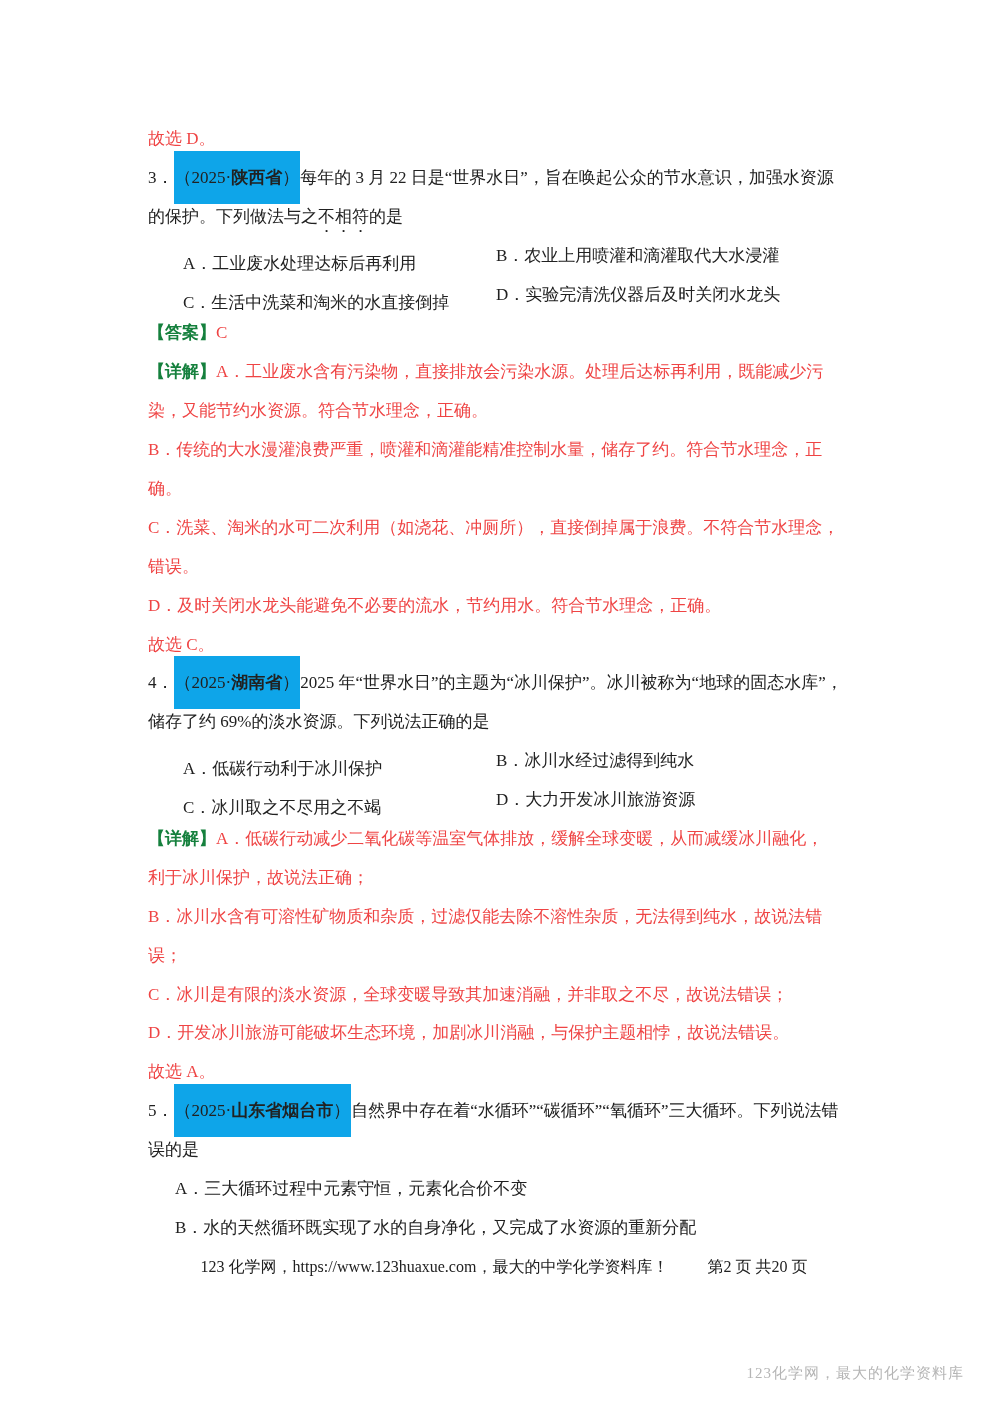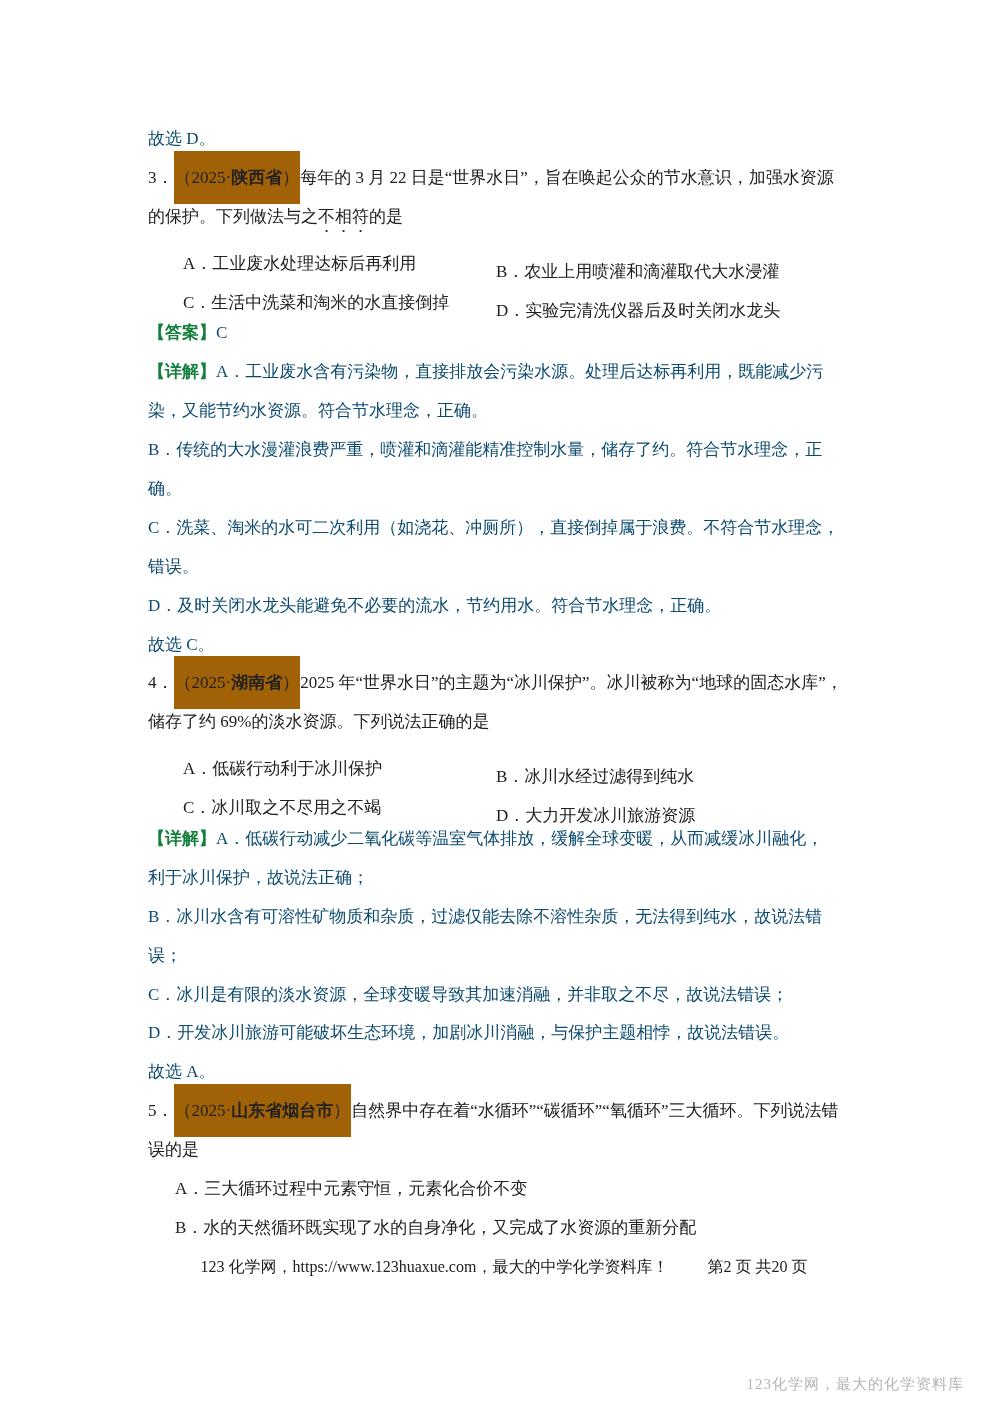--- a/index.html
+++ b/index.html
@@ -8,37 +8,37 @@
     font-family:"Liberation Serif","DejaVu Serif",serif;
     color:#212121;
   }
   .content{
     position:absolute;left:148px;top:120px;width:712px;
     font-size:17px;
   }
   .line{
     height:38.9px;line-height:38.9px;white-space:nowrap;position:relative;
   }
-  .red{color:#0c4a6e;}
+  .red{color:#ef4444;}
   .lbl{font-weight:bold;color:#15803d;}
-  .hl{background:#a16207;padding:17px 1px;}
+  .hl{background:#0ea5e9;padding:17px 1px;}
   .prov{font-weight:bold;}
   .emdots{
     text-emphasis:filled dot #212121;
     -webkit-text-emphasis:filled dot #212121;
     text-emphasis-position:under right;
     -webkit-text-emphasis-position:under right;
   }
   .opt1{position:absolute;left:27px;top:8px;margin-left:8px;}
-  .opt2{position:absolute;left:348px;top:16px;}
+  .opt2{position:absolute;left:348px;top:0;}
   .indent{padding-left:27px;}
   .footer-line{text-align:center;font-size:16px;}
   .pagenum{margin-left:39px;}
   .watermark{
-    position:absolute;right:28px;bottom:9px;
+    position:absolute;right:28px;bottom:20px;
     font-size:15px;color:#b5b5b5;letter-spacing:1px;
   }
 </style>
 </head>
 <body>
 
 <div class="content">
 
   <div class="line red">故选 D。</div>
 

